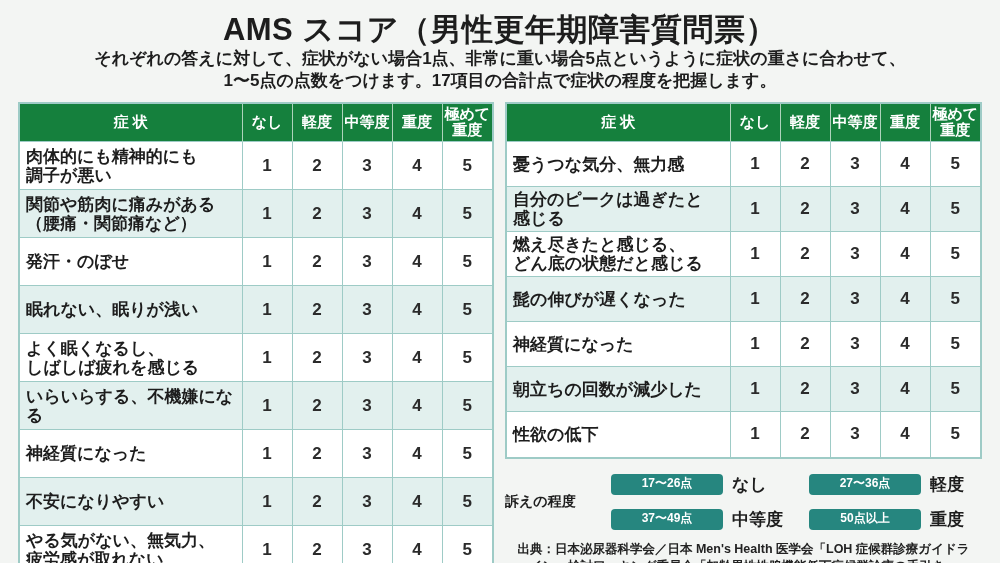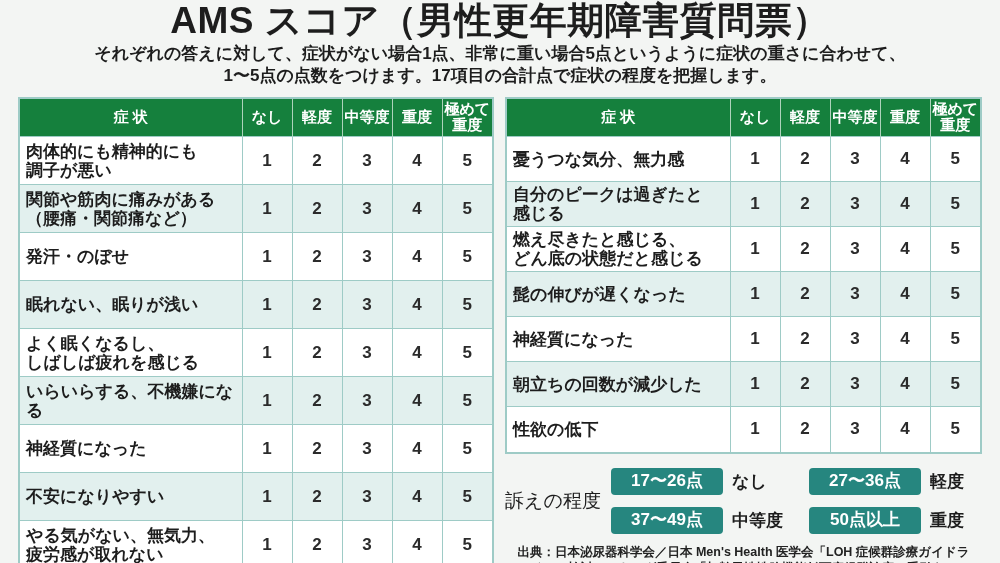--- a/index.html
+++ b/index.html
@@ -1,20 +1,20 @@
 <!DOCTYPE html>
 <html lang="ja"><head>
 <meta charset="utf-8">
 <style>
   * { margin:0; padding:0; box-sizing:border-box; }
   html,body { width:1000px; height:563px; overflow:hidden; }
   body { font-family:"Liberation Sans", sans-serif; color:#1d1d1d; }
   .page { position:relative; width:1000px; height:563px; background:#f3f5f3; }
 
-  .title { text-align:center; font-size:37px; font-weight:bold;
+  .title { padding-top:12px; text-align:center; font-size:31px; font-weight:bold;
            letter-spacing:0.5px; line-height:1.15; }
   .subtitle { text-align:center; font-size:17px; font-weight:bold;
               line-height:22px; white-space:pre-line; }
 
   .content { display:flex; gap:11px; padding:0 18px; margin-top:10px; }
   .col-left  { width:476px; }
   .col-right { width:477px; }
 
   .tablewrap { border:2px solid #9ecbc6; background:#ffffff; }
   table { width:100%; border-collapse:collapse; table-layout:fixed; }
@@ -29,24 +29,24 @@
   tbody tr td:first-child { border-left:none; }
   tbody tr td:last-child  { border-right:none; }
   tbody tr:last-child td  { border-bottom:none; }
   .left-table  tbody tr { height:48px; }
   .right-table tbody tr { height:45px; }
   td.sym { text-align:left; padding-left:6px; padding-right:2px; font-weight:bold;
            font-size:17px; line-height:1.12; white-space:pre-line; overflow:hidden; }
   td.num { text-align:center; font-size:17px; font-weight:bold; color:#2b2b2b; }
 
   .assessment { display:flex; align-items:center; margin-top:14px; }
-  .legend-title { width:106px; font-size:19px; font-weight:normal; flex:none; }
+  .legend-title { width:106px; font-size:14px; font-weight:bold; flex:none; }
   .legend-grid { display:grid; grid-template-columns:auto auto; column-gap:26px; row-gap:12px; }
   .legend-item { display:flex; align-items:center; gap:9px; }
-  .range-box { background:#26867f; color:#ffffff; font-weight:bold; font-size:17px;
+  .range-box { background:#26867f; color:#ffffff; font-weight:bold; font-size:12px;
                width:112px; text-align:center; padding:1px 0 3px; border-radius:4px; }
   .grade { font-size:17px; font-weight:bold; }
 
   .source { margin-top:10px; font-size:12.5px; font-weight:bold; line-height:1.35;
             text-align:center; white-space:pre-line; color:#222222; }
 </style>
 </head>
 <body>
 
 <div class="page">

